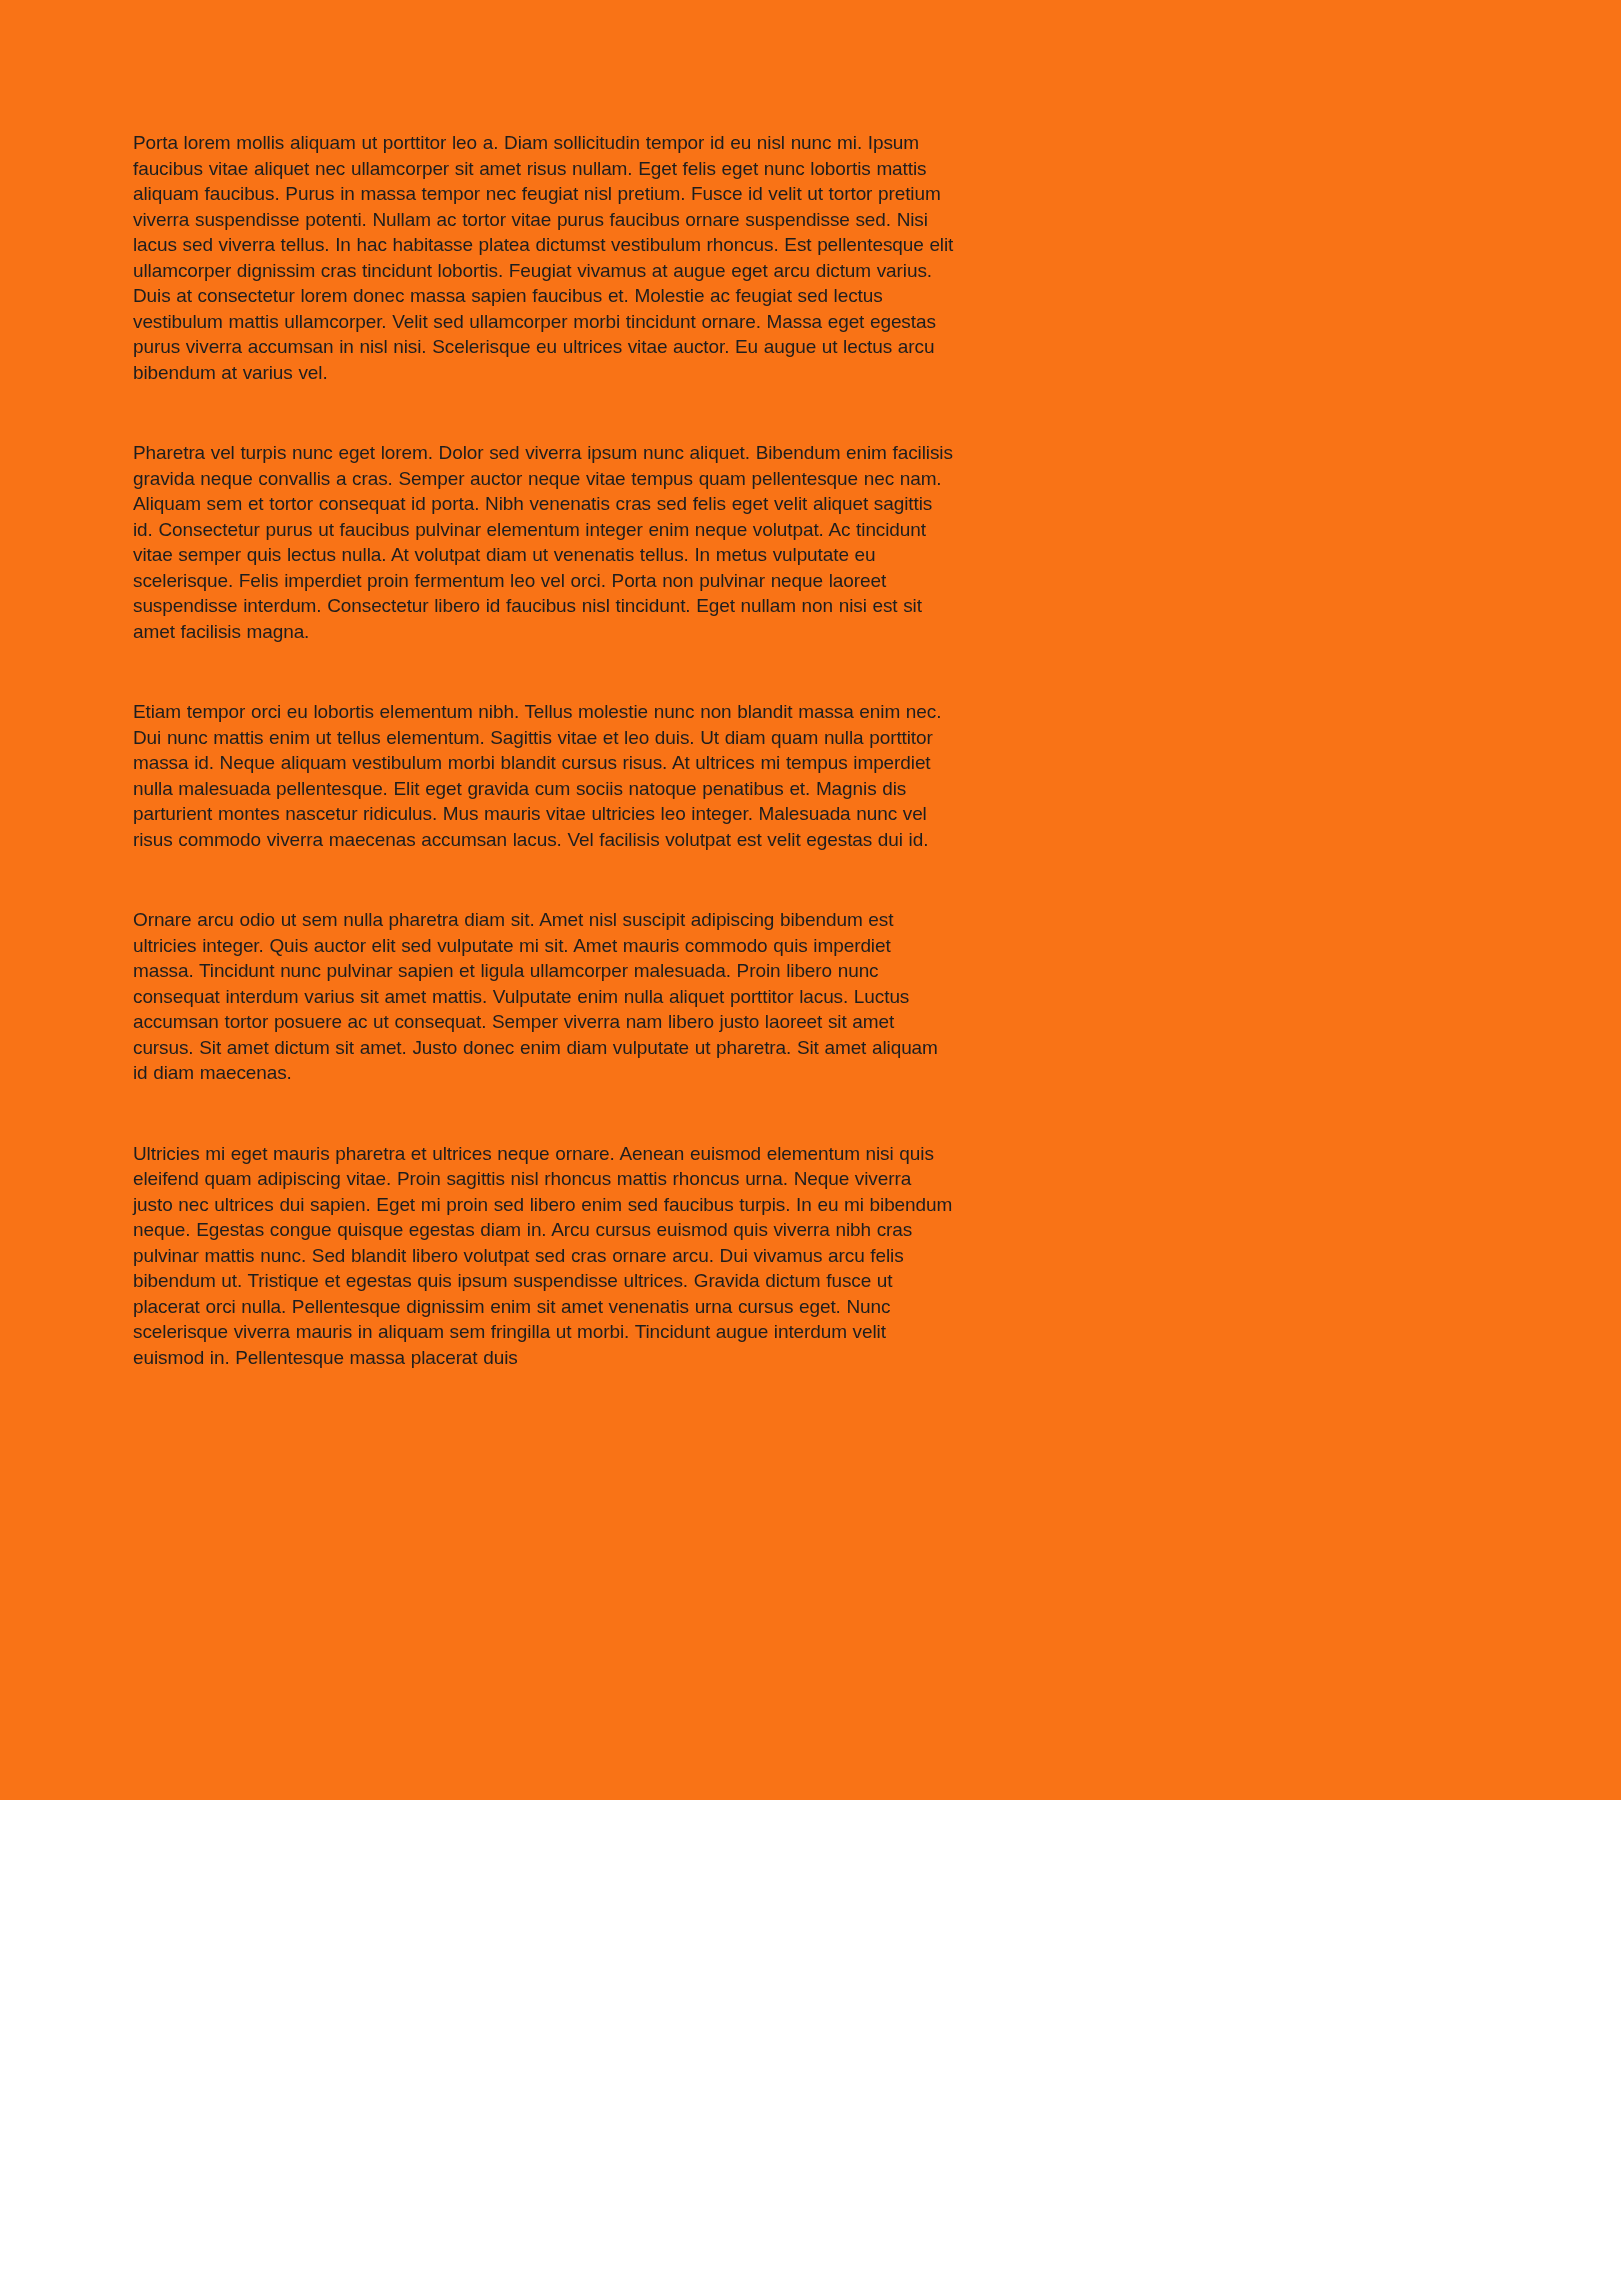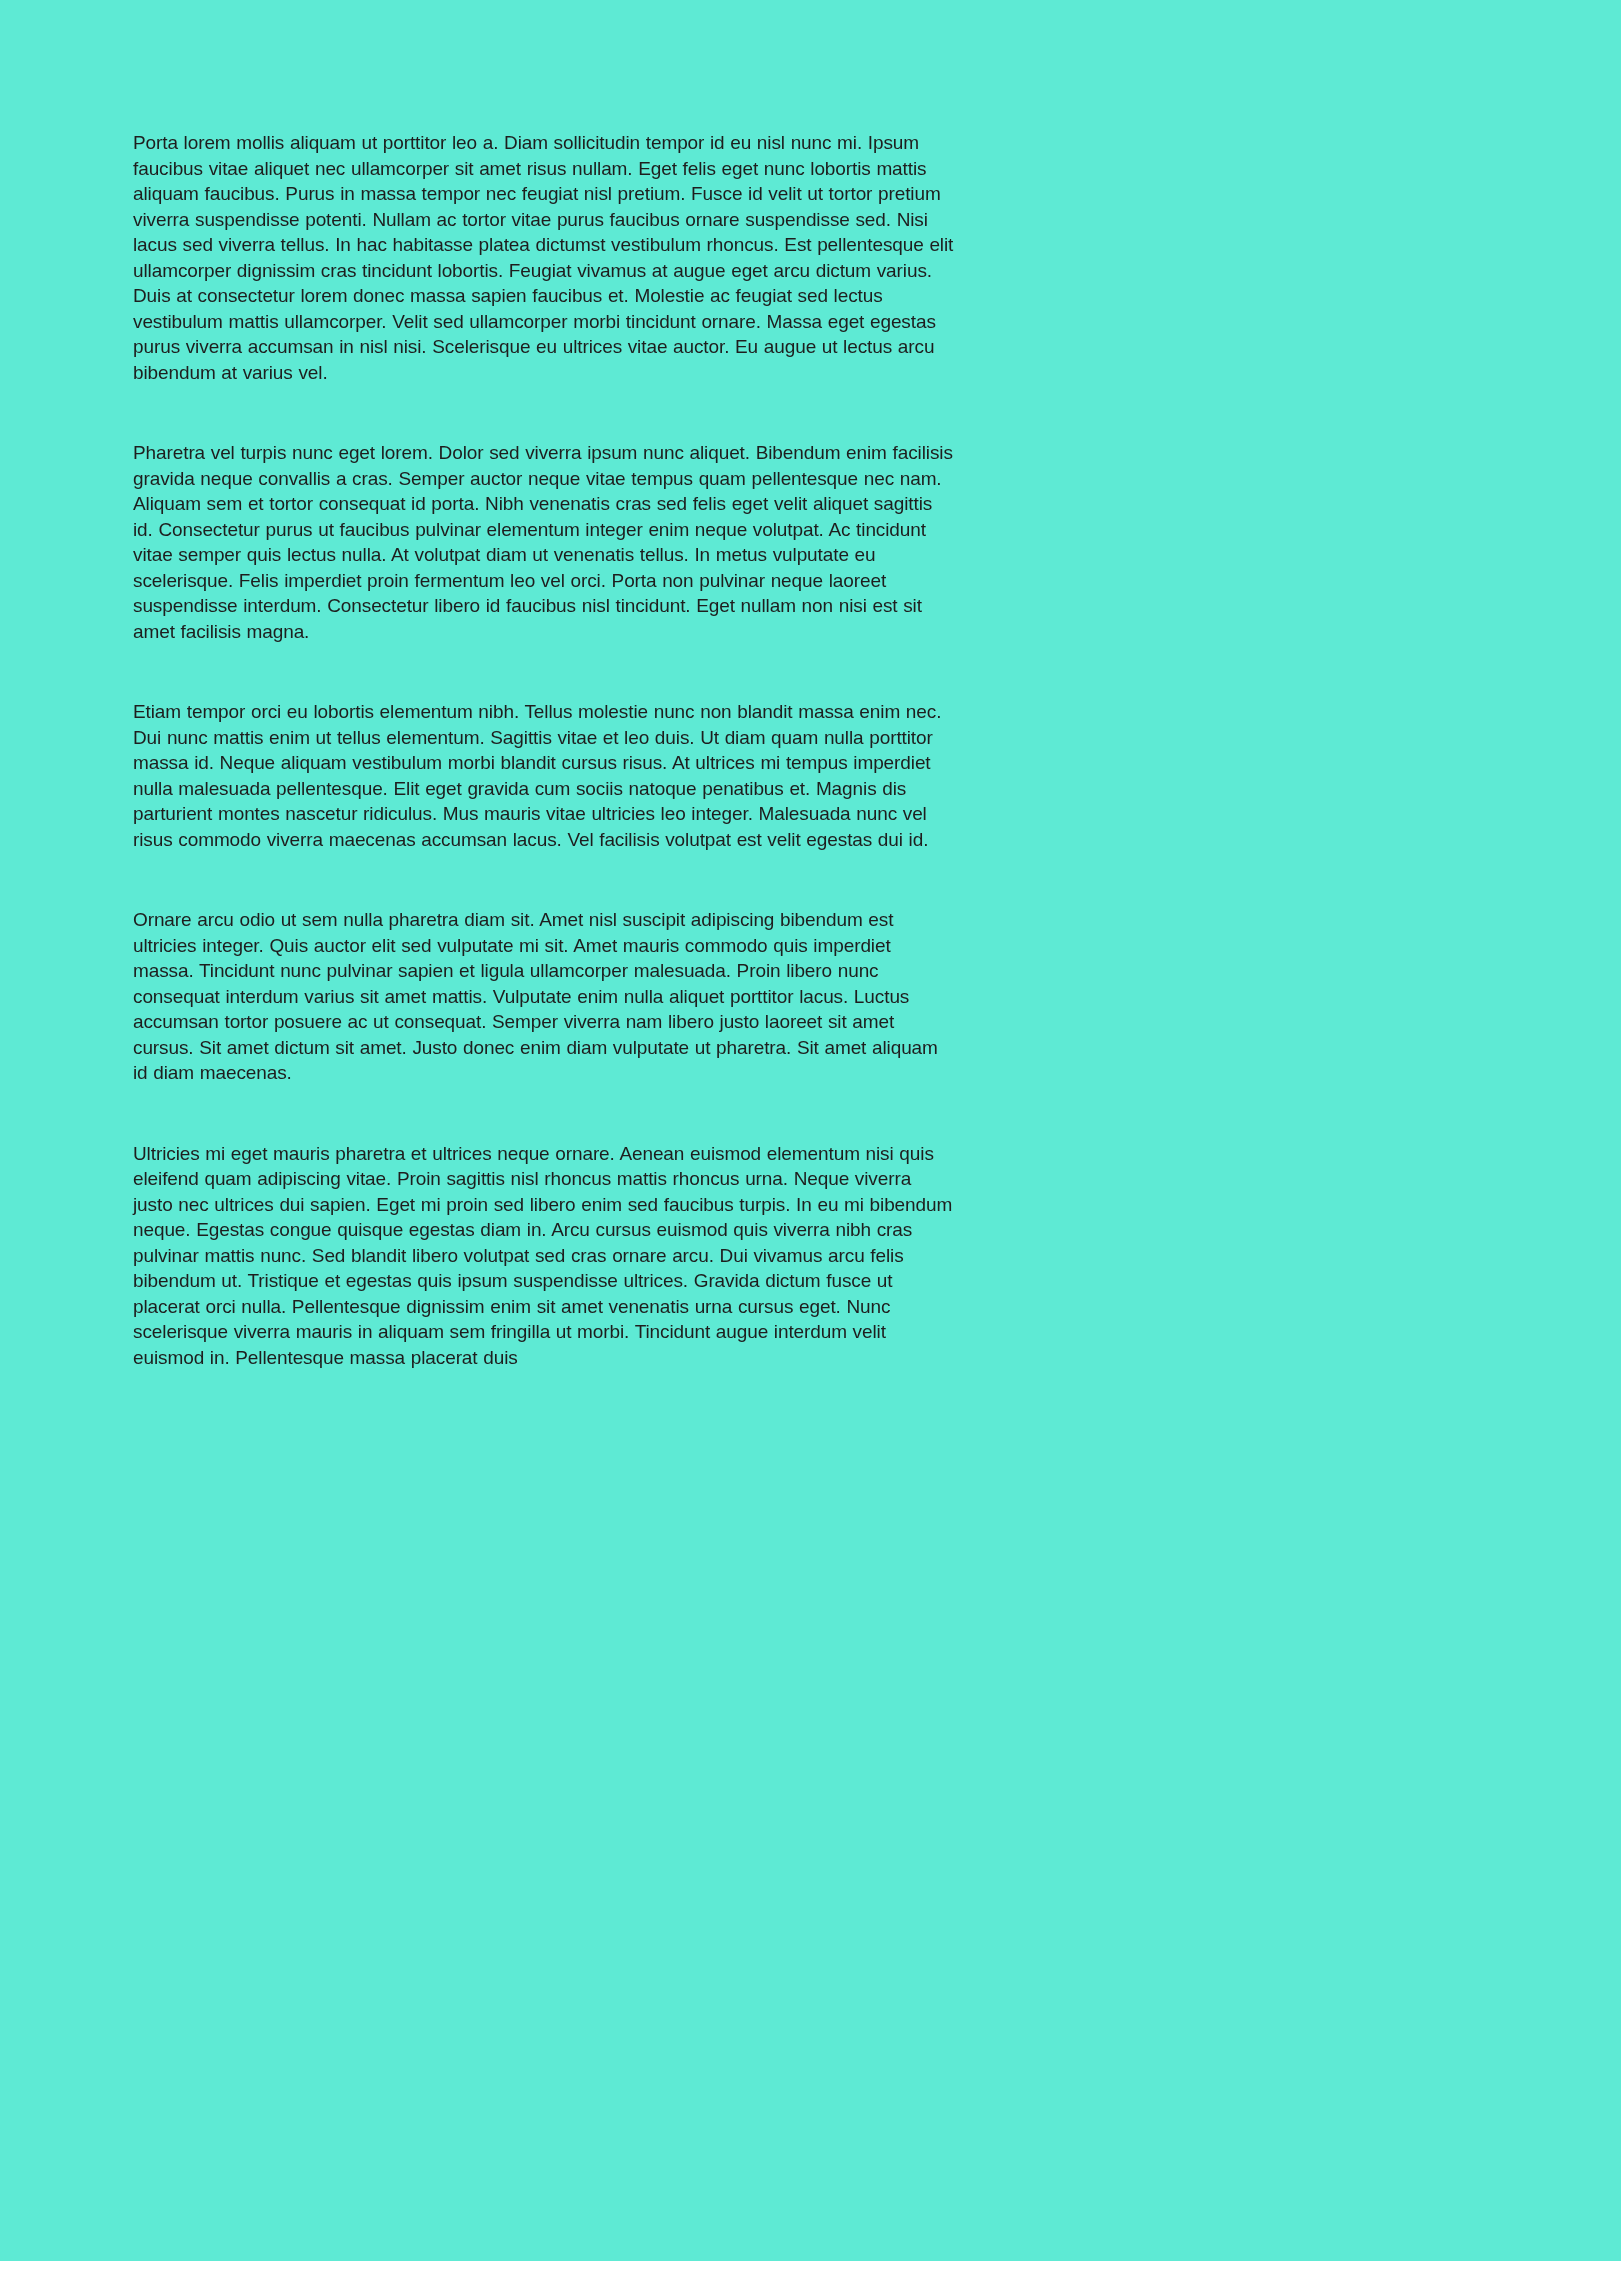--- a/index.html
+++ b/index.html
@@ -8,22 +8,22 @@
   }
   body {
     width: 1621px;
     height: 2293px;
     background: #ffffff;
     font-family: "Liberation Sans", sans-serif;
   }
   .page {
     position: relative;
     width: 1621px;
-    height: 2261px;
-    background: #5eead4;
+    height: 1800px;
+    background: #f97316;
     overflow: hidden;
   }
   .text-column {
     position: absolute;
     left: 133px;
     top: 130px;
     width: 821px;
   }
   .para {
     margin: 0 0 55px 0;

